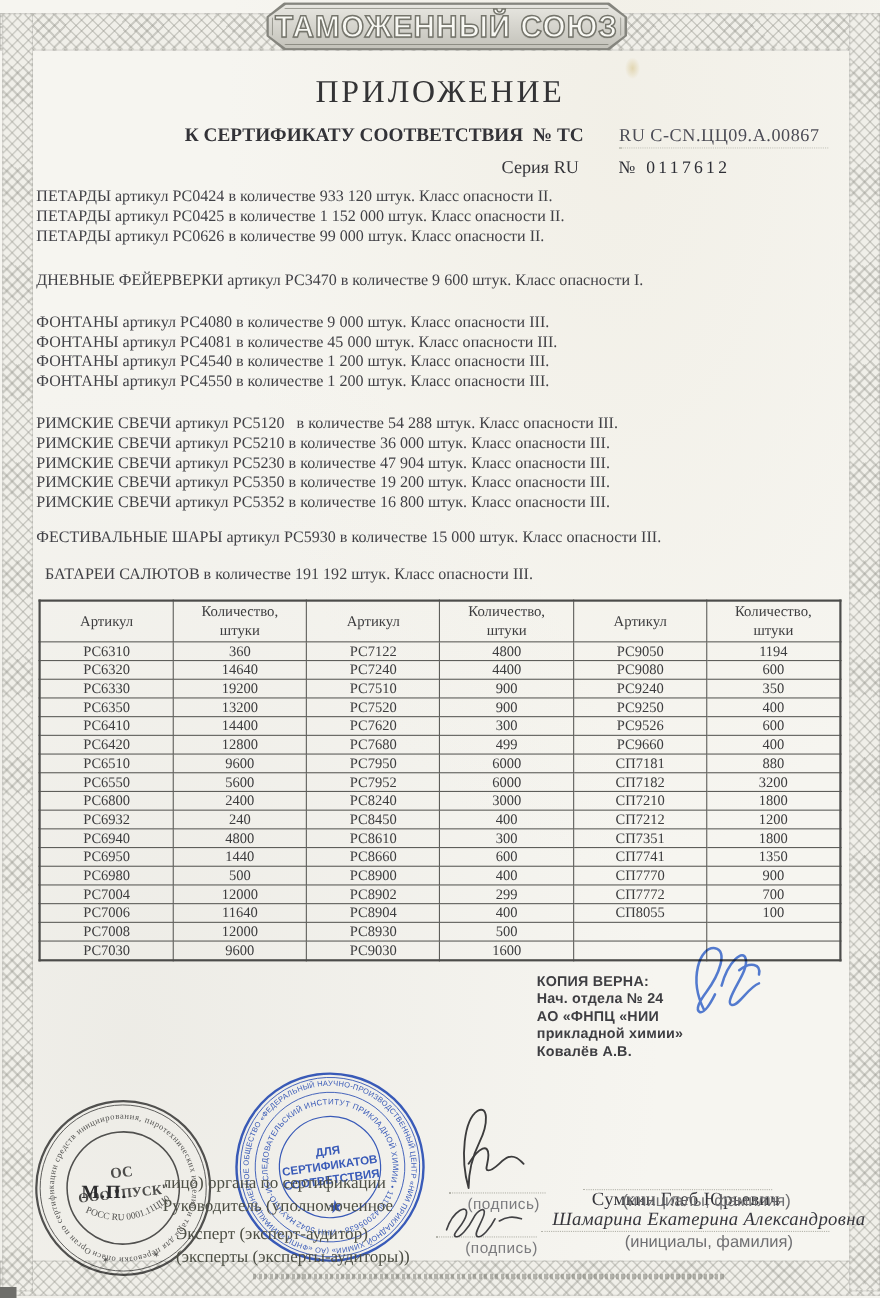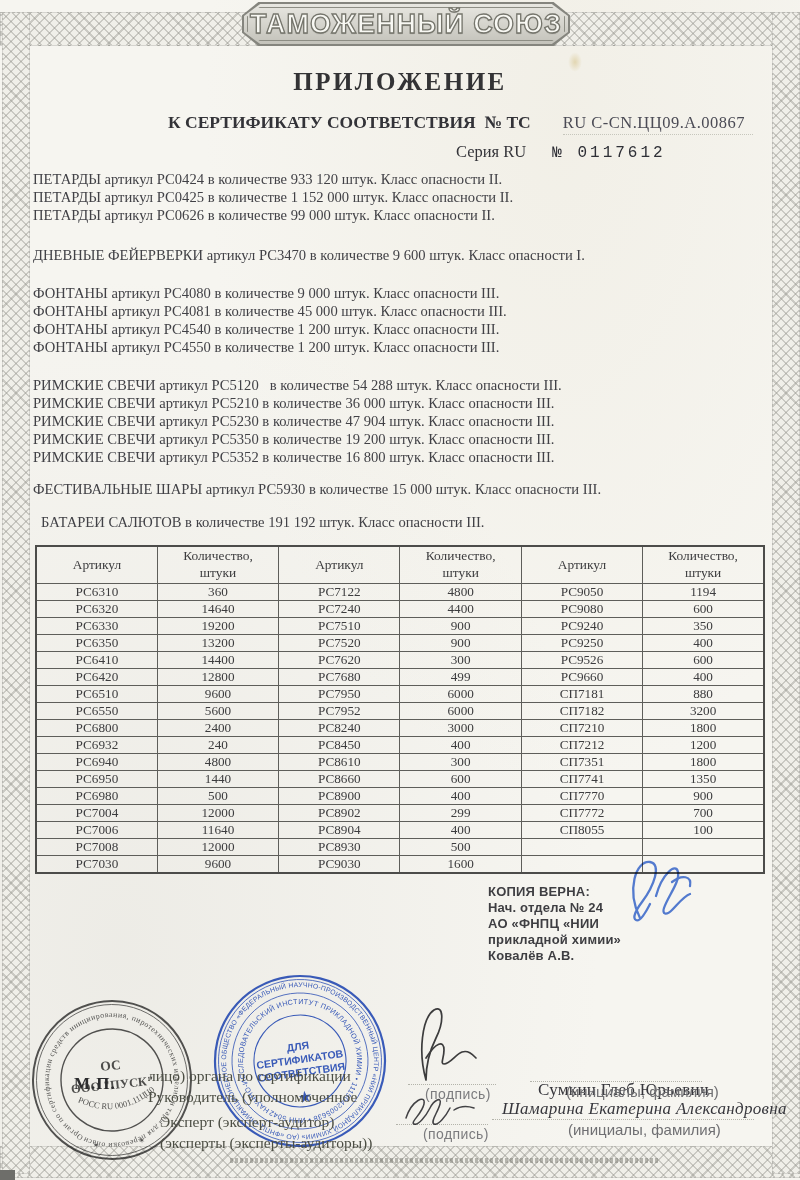--- a/index.html
+++ b/index.html
@@ -28,26 +28,26 @@
   .banner .b2{position:absolute;inset:2px;background:linear-gradient(180deg,#e8e7e1,#c3c2ba);
       clip-path:polygon(5% 0,95% 0,100% 30%,100% 70%,95% 100%,5% 100%,0 70%,0 30%);}
   .banner .b3{position:absolute;inset:5px;border:1px solid #8d8d84;
       clip-path:polygon(4% 0,96% 0,100% 28%,100% 72%,96% 100%,4% 100%,0 72%,0 28%);}
   .banner-text{position:absolute;inset:0;display:flex;align-items:center;justify-content:center;
       font-family:"Liberation Sans",sans-serif;font-weight:700;font-size:27px;letter-spacing:1px;
       color:#f8f8f3;-webkit-text-stroke:1.3px #75756c;text-shadow:0 1px 1px rgba(90,90,85,.45);
       transform:scaleY(1.04);}
   
   .doc-title{position:absolute;left:0;top:68px;width:800px;text-align:center;
-      font-size:25px;font-weight:700;letter-spacing:2.5px;color:#333335;}
+      font-size:29px;font-weight:400;letter-spacing:2.5px;color:#333335;}
   .cert-line{position:absolute;left:168px;top:112px;font-size:17.5px;color:#333338;white-space:pre;font-weight:600;}
   .cert-num{margin-left:32px;font-size:16.5px;font-weight:400;color:#4b4b55;letter-spacing:.5px;
       border-bottom:1px dotted #c6c6bc;padding:0 8px 2px 0;}
   .series-line{position:absolute;left:456px;top:142px;font-size:16.5px;color:#35353a;white-space:pre;}
-  .series-num{margin-left:26px;font-family:Liberation Mono, monospace;font-size:16px;
+  .series-num{margin-left:36px;font-family:Liberation Serif, serif;font-size:16px;
       letter-spacing:3px;color:#2e2f36;}
   
   #products{position:absolute;inset:0;}
   .product-group{position:absolute;left:33px;font-size:14.6px;line-height:18px;color:#414146;white-space:pre;}
   .pg1{top:170px}.pg2{top:246px}.pg3{top:284px}.pg4{top:376px}.pg5{top:480px}.pg6{top:513px;left:41px}
   
   #salute-table{position:absolute;left:35px;top:545px;width:730px;border-collapse:collapse;
       table-layout:fixed;border:2px solid #4c4c4a;}
   #salute-table th,#salute-table td{border:1px solid #5e5e5a;text-align:center;color:#3c3c3e;
       padding:0 2px;font-family:"Liberation Serif",serif;}

